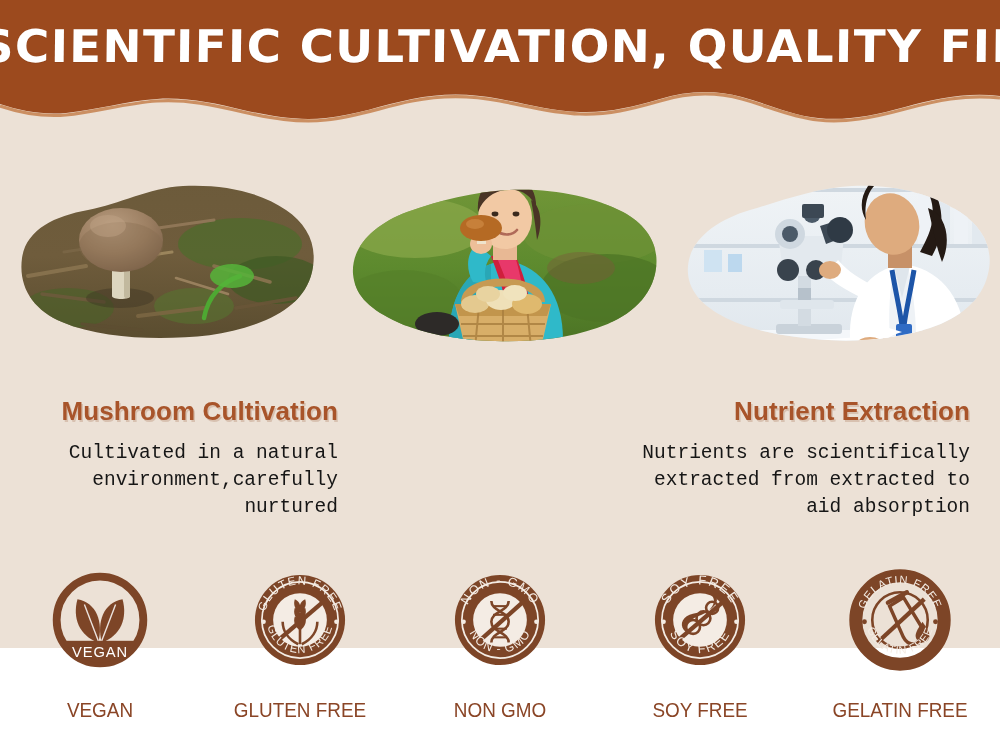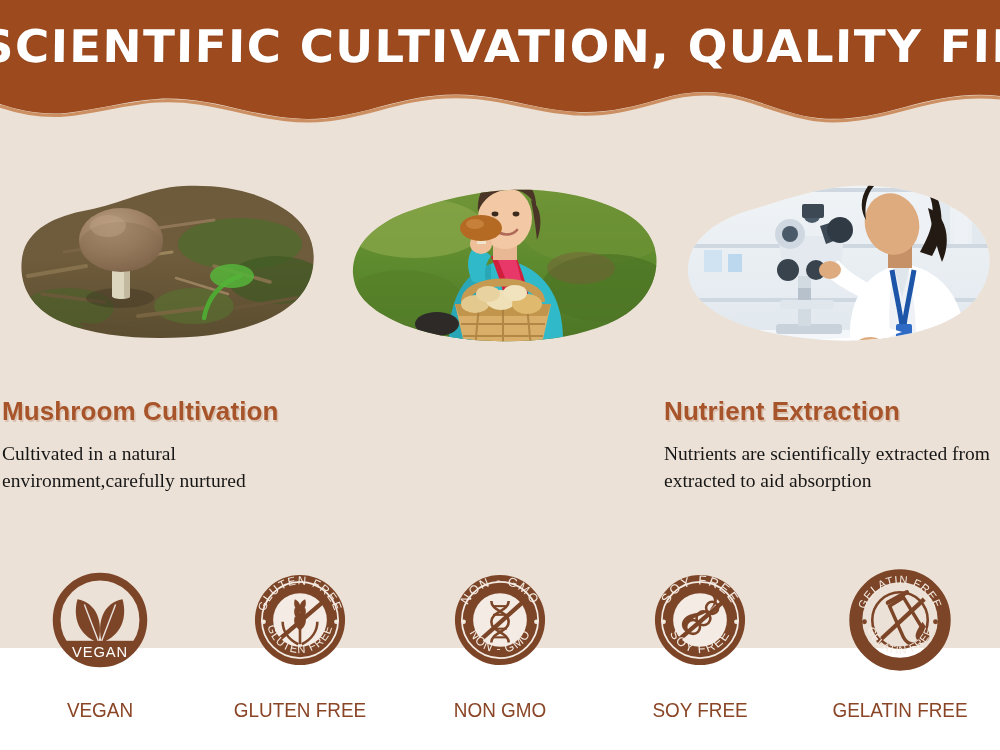--- a/index.html
+++ b/index.html
@@ -87,38 +87,38 @@
     position: absolute;
     left: 0;
     top: 396px;
     width: 1000px;
     height: 150px;
   }
   .feature {
     position: absolute;
     top: 0;
     width: 336px;
-    text-align: left;
+    text-align: right;
   }
   .feature.f1 { left: 2px; }
   .feature.f2 { left: 334px; }
-  .feature.f3 { left: 664px; }
+  .feature.f3 { left: 634px; }
 
   .feature-title {
     font-family: "Liberation Sans", sans-serif;
     font-weight: 700;
     font-size: 26px;
     color: #a8542a;
     letter-spacing: 0.1px;
     text-shadow: 1.5px 1.5px 0 rgba(170,120,90,0.30);
     white-space: nowrap;
   }
   .feature-desc {
     margin-top: 13px;
-    font-family: Liberation Serif, serif;
+    font-family: Liberation Mono, monospace;
     font-size: 19.5px;
     line-height: 27px;
     color: #161616;
   }
 
   
   .badges {
     position: absolute;
     left: 0;
     top: 568px;

